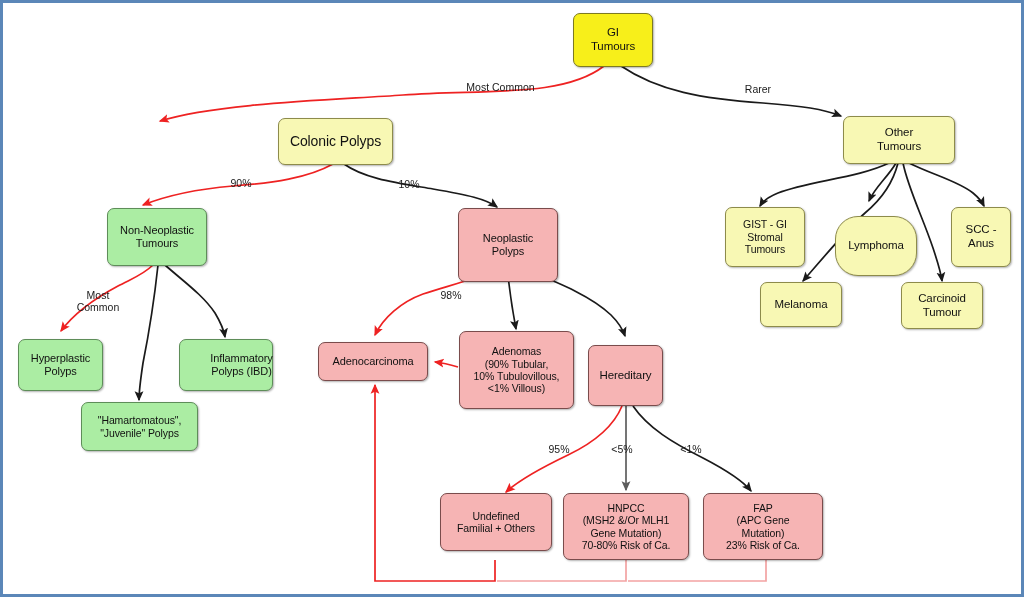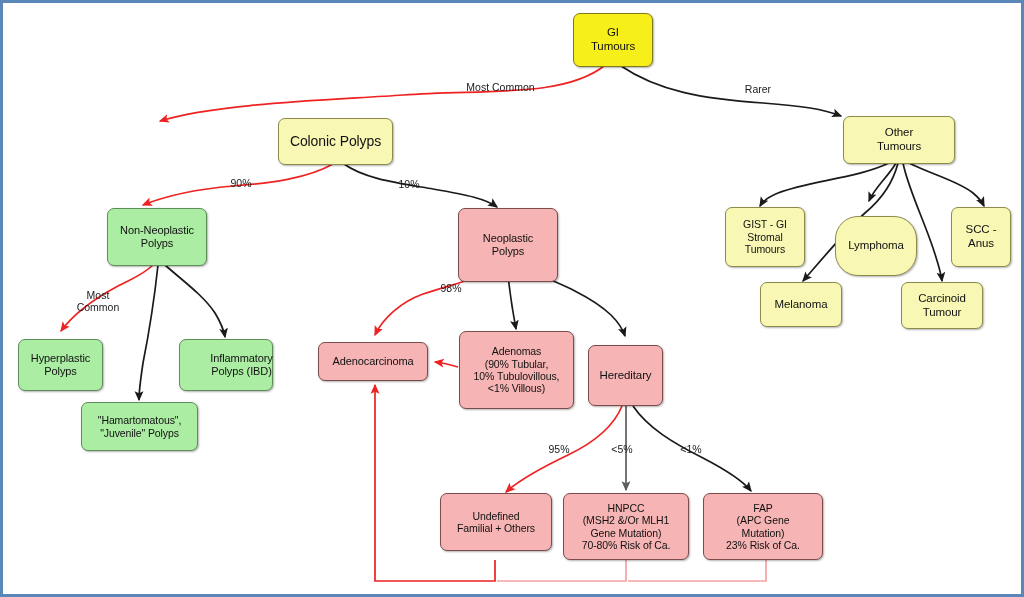--- a/index.html
+++ b/index.html
@@ -134,21 +134,21 @@
 
   <div class="node n-yellow-bright" style="left:570px; top:10px; width:80px; height:54px; font-size:11.5px;">GI
 Tumours</div>
 
   <div class="node n-yellow" style="left:275px; top:115px; width:115px; height:47px; font-size:14px;">Colonic Polyps</div>
 
   <div class="node n-yellow" style="left:840px; top:113px; width:112px; height:48px; font-size:11.5px;">Other
 Tumours</div>
 
   <div class="node n-green" style="left:104px; top:205px; width:100px; height:58px; font-size:11px;">Non-Neoplastic
-Polyps</div>
+Tumours</div>
 
   <div class="node n-pink" style="left:455px; top:205px; width:100px; height:74px; font-size:11px;">Neoplastic
 Polyps</div>
 
   <div class="node n-yellow" style="left:722px; top:204px; width:80px; height:60px; font-size:10.5px;">GIST - GI
 Stromal
 Tumours</div>
 
   <div class="node n-yellow" style="left:832px; top:213px; width:82px; height:60px; font-size:11.5px;border-radius:23px;">Lymphoma</div>
 
@@ -195,21 +195,21 @@
 
   <div class="edge-label" style="left:735px; top:80px; width:40px;">Rarer</div>
 
   <div class="edge-label" style="left:222px; top:174px; width:32px;">90%</div>
 
   <div class="edge-label" style="left:390px; top:175px; width:32px;">10%</div>
 
   <div class="edge-label" style="left:62px; top:286px; width:66px;">Most
 Common</div>
 
-  <div class="edge-label" style="left:432px; top:279px; width:32px;">98%</div>
+  <div class="edge-label" style="left:432px; top:286px; width:32px;">98%</div>
 
   <div class="edge-label" style="left:540px; top:440px; width:32px;">95%</div>
 
   <div class="edge-label" style="left:603px; top:440px; width:32px;">&lt;5%</div>
 
   <div class="edge-label" style="left:672px; top:440px; width:32px;">&lt;1%</div>
 
 </div>
 
 </body></html>

